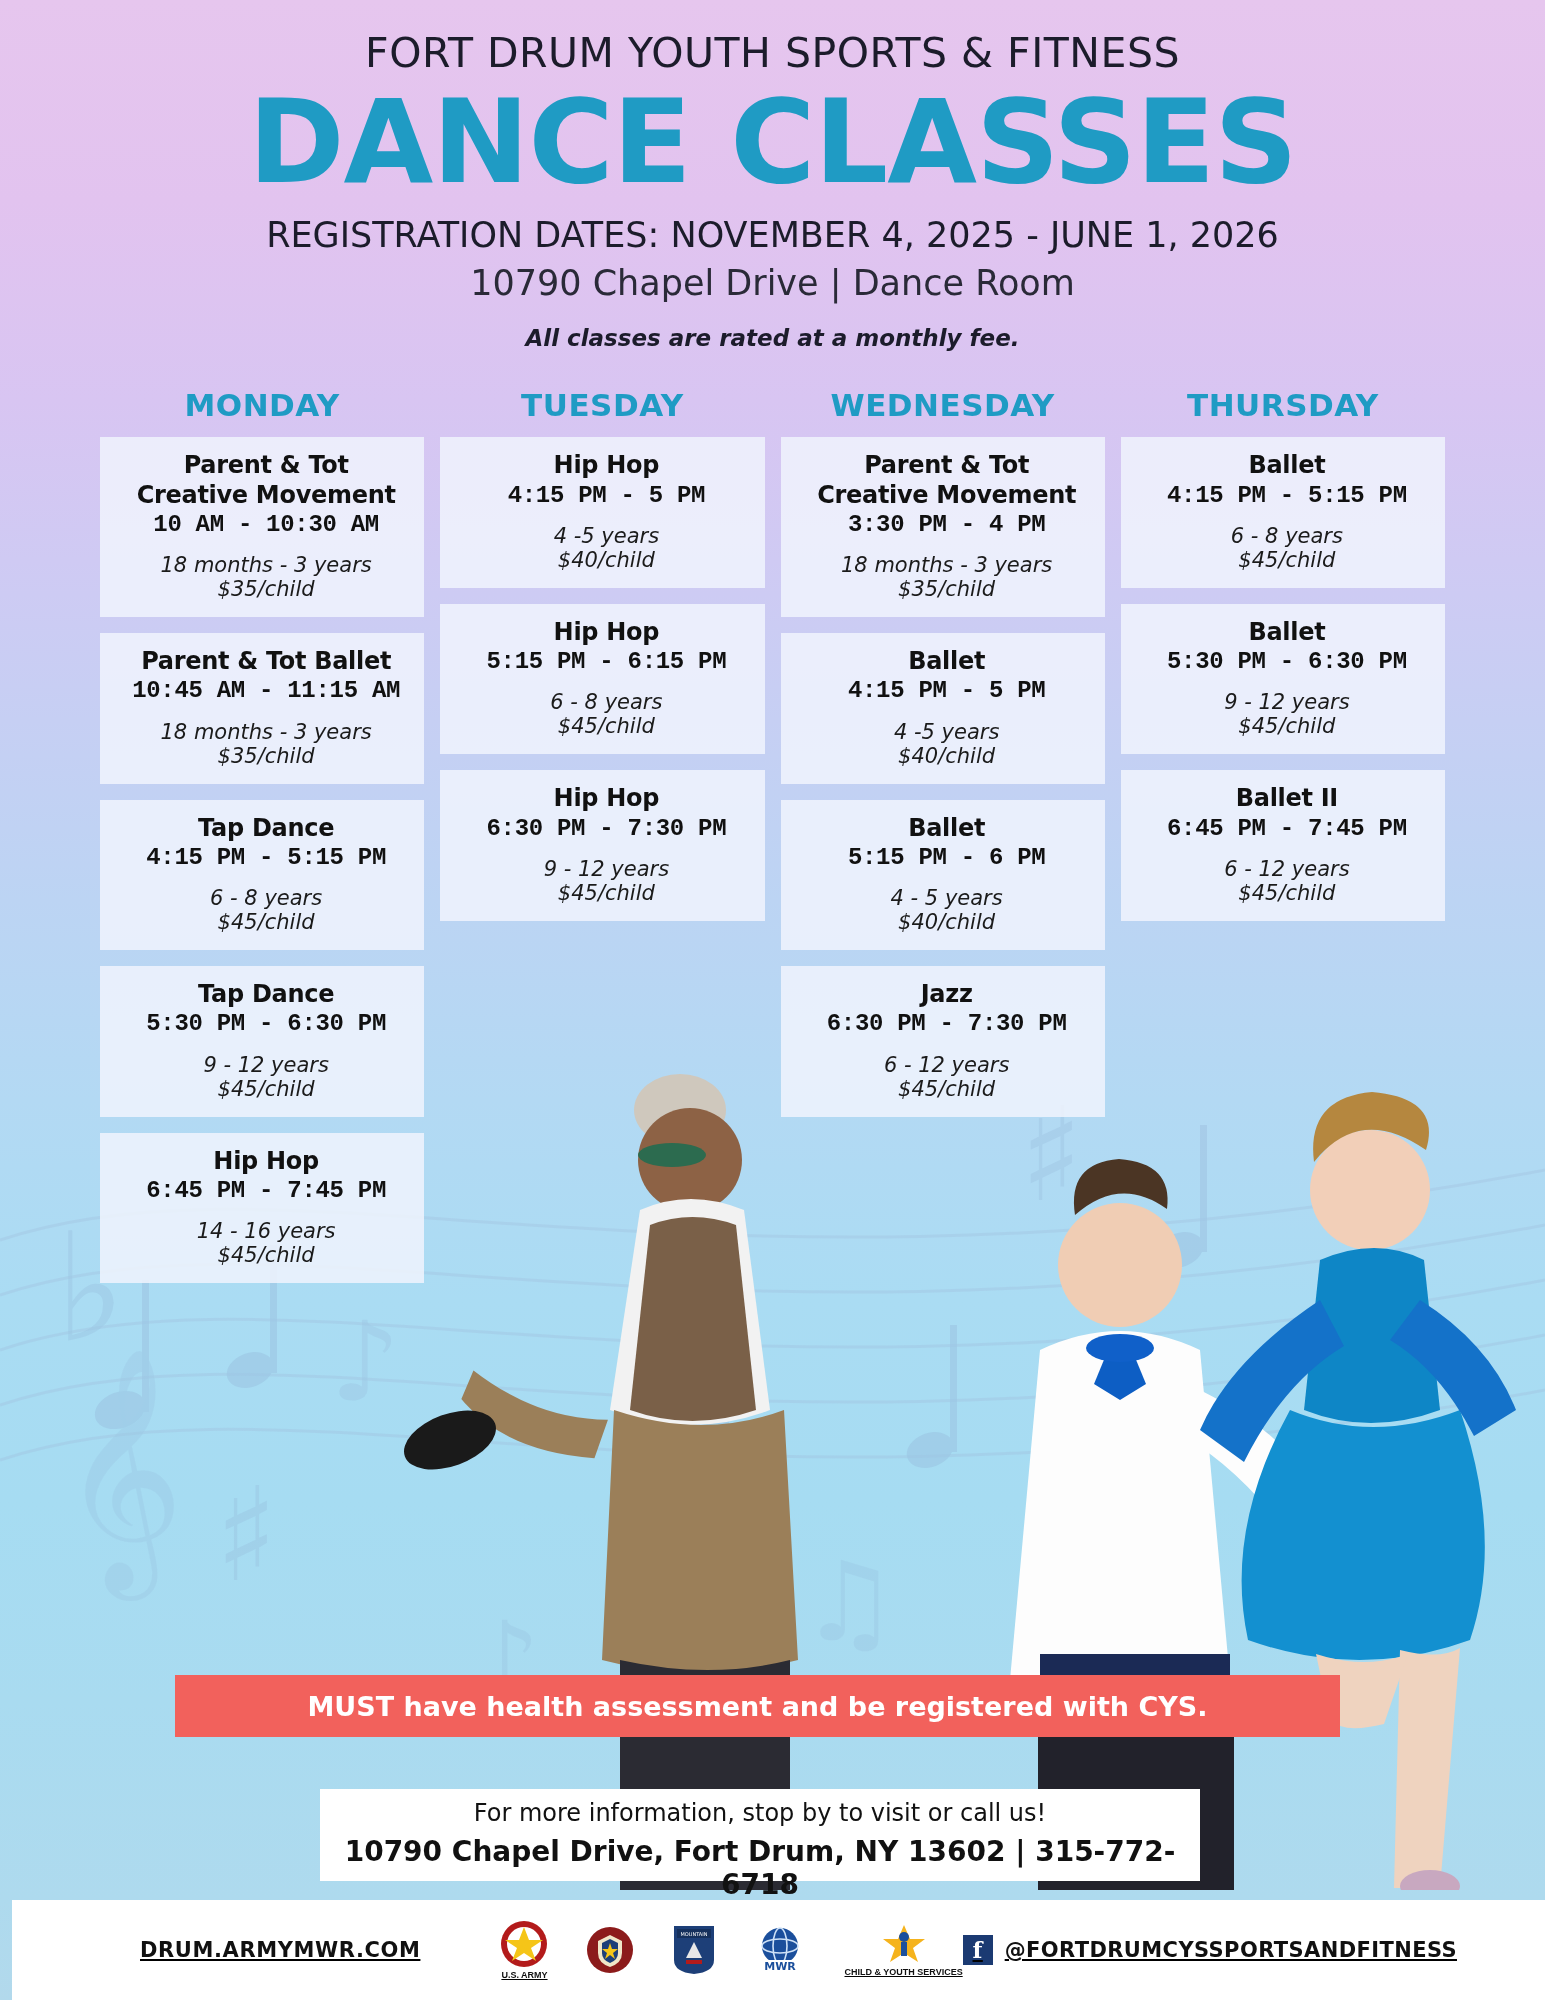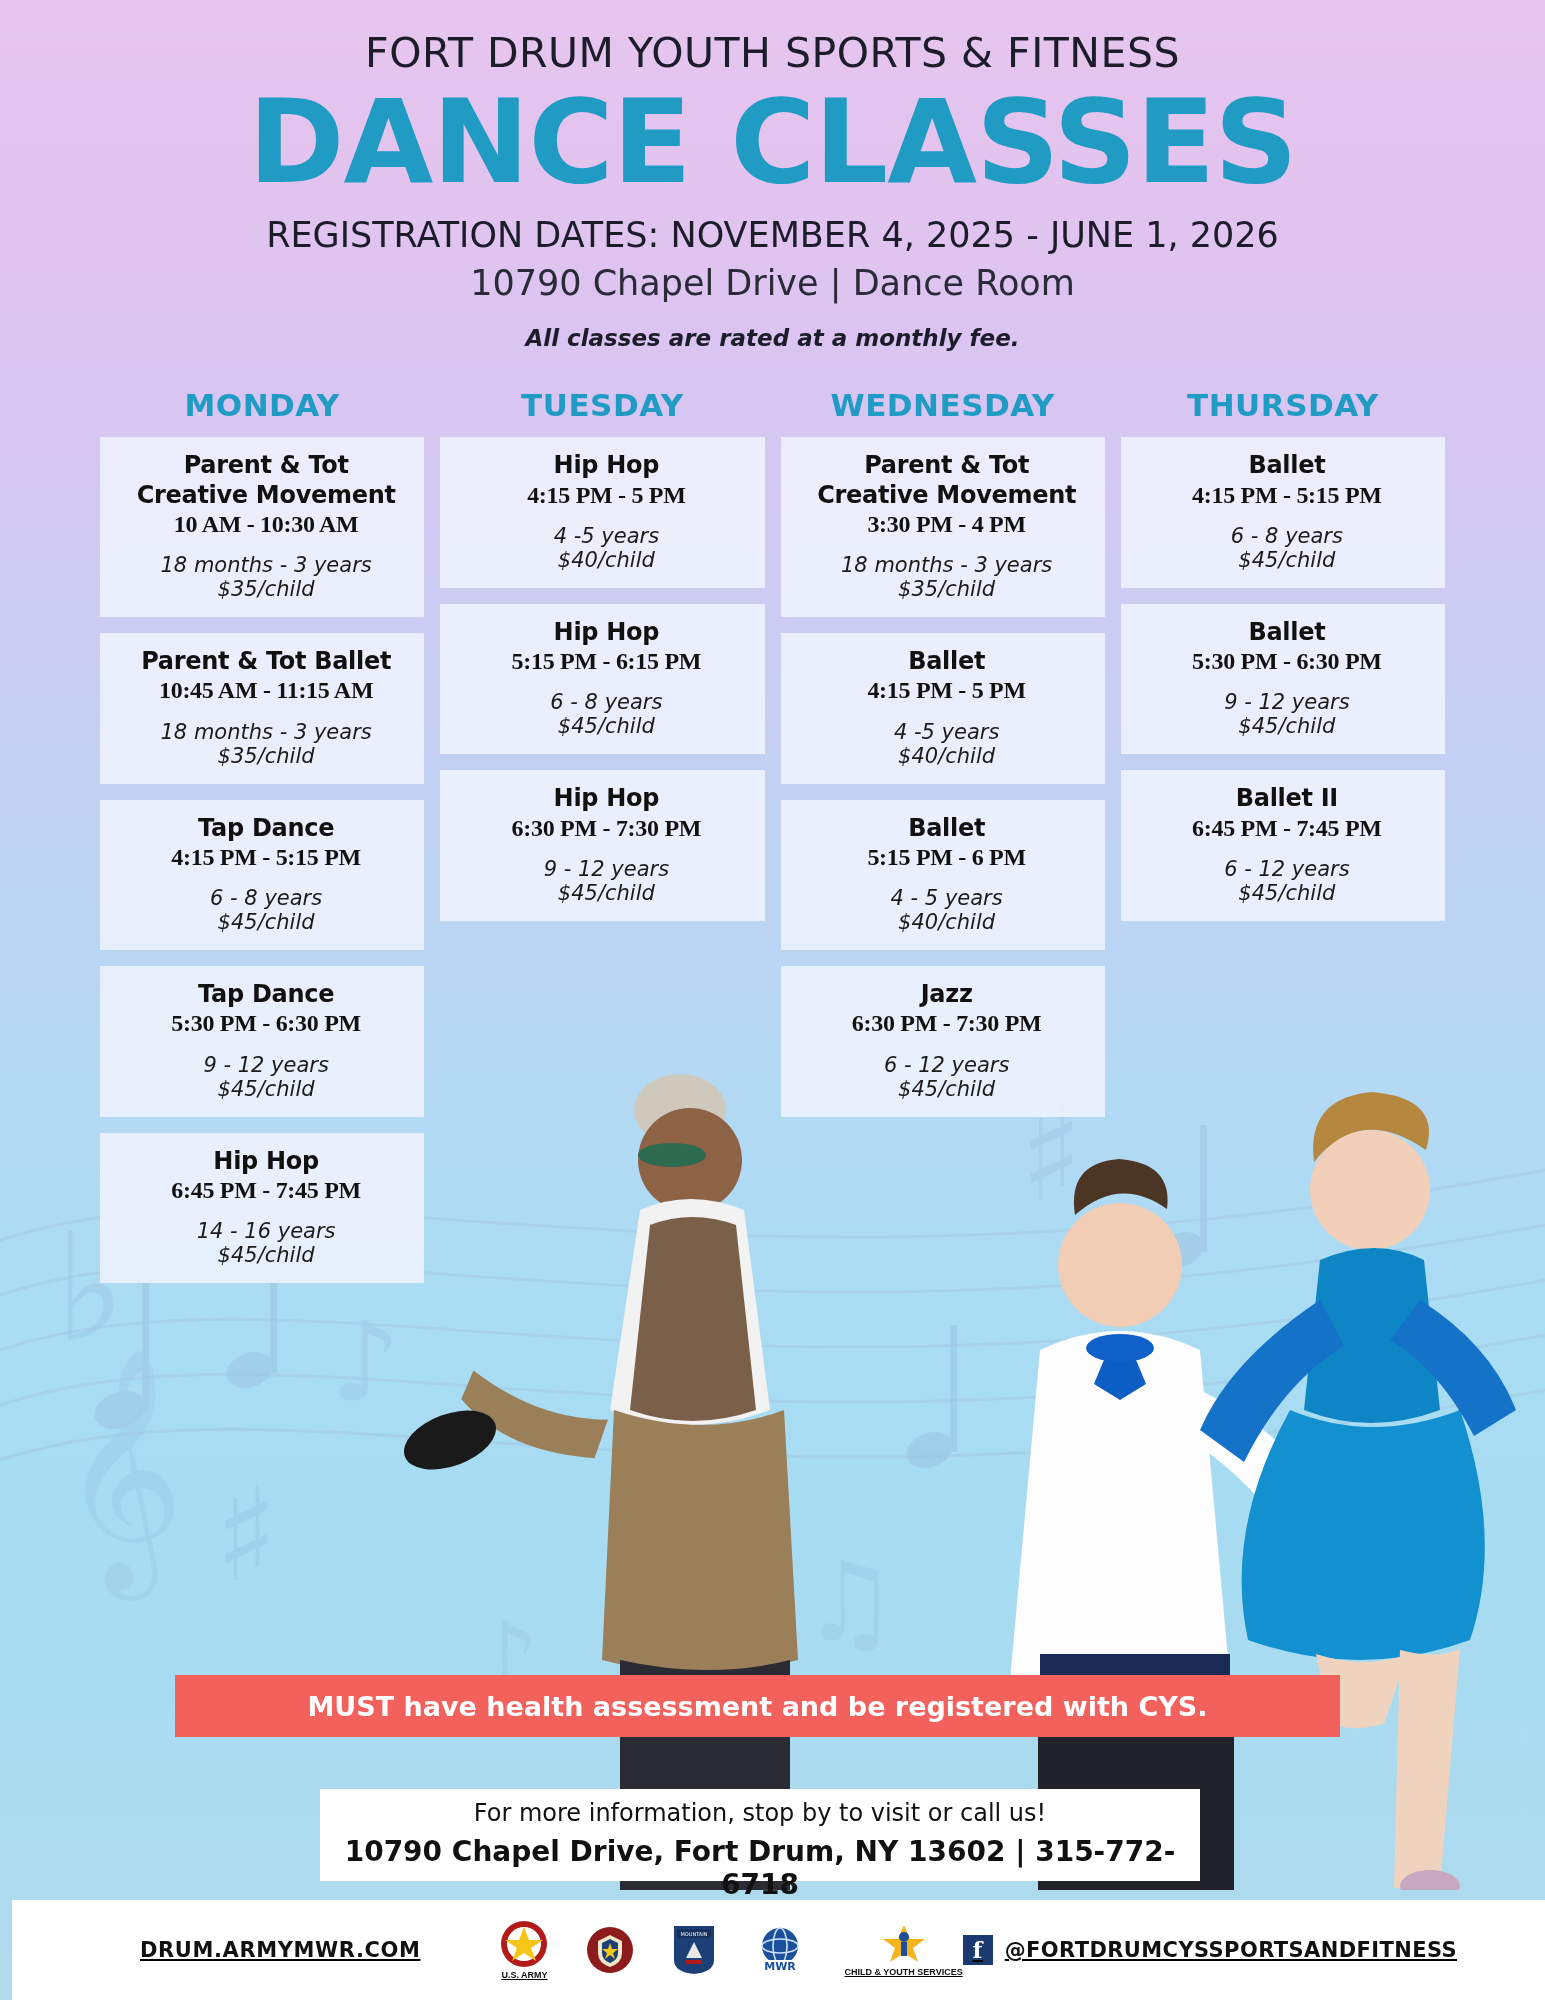--- a/index.html
+++ b/index.html
@@ -78,21 +78,21 @@
     text-align: center;
     min-height: 150px;
     display: flex; flex-direction: column; justify-content: flex-start;
   }
   .card .cname {
     font-weight: 700; font-size: 24px; color: #111; line-height: 1.22;
     font-family: "DejaVu Sans", sans-serif; letter-spacing: -.3px;
   }
   .card .ctime {
     font-weight: 700; font-size: 24px; color: #111; line-height: 1.22;
-    font-family: Liberation Serif, serif; letter-spacing: -.3px;
+    font-family: Liberation Mono, monospace; letter-spacing: -.3px;
   }
   .card .cage {
     font-size: 21px; font-style: italic; color: #1b1b1b; margin-top: 14px;
     font-family: "DejaVu Sans", sans-serif;
   }
   .card .cprice {
     font-size: 21px; font-style: italic; color: #1b1b1b;
     font-family: "DejaVu Sans", sans-serif;
   }
 

